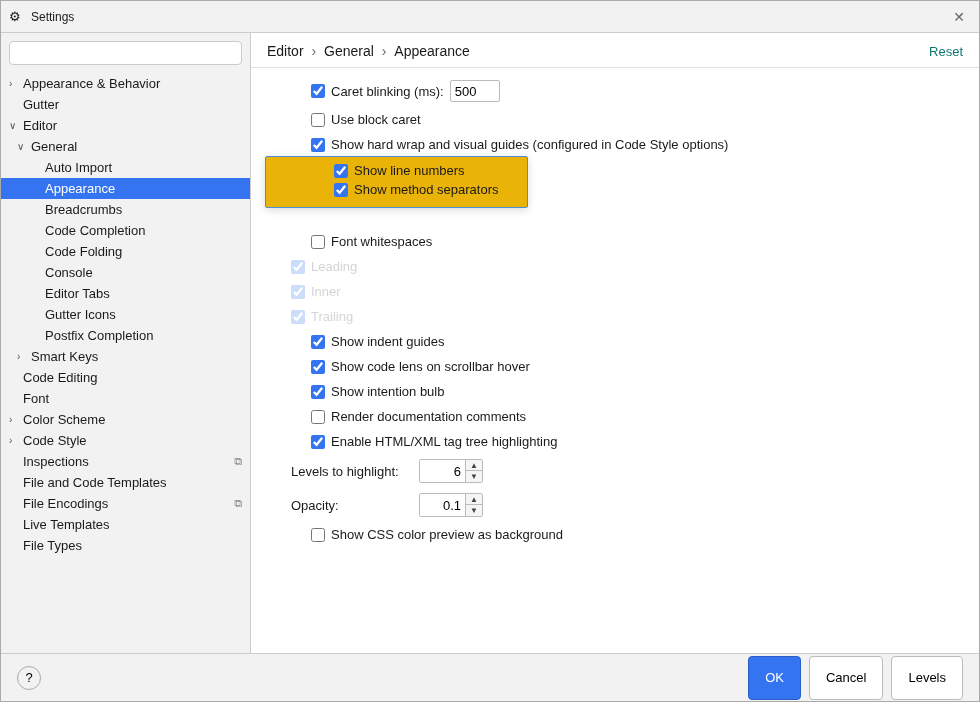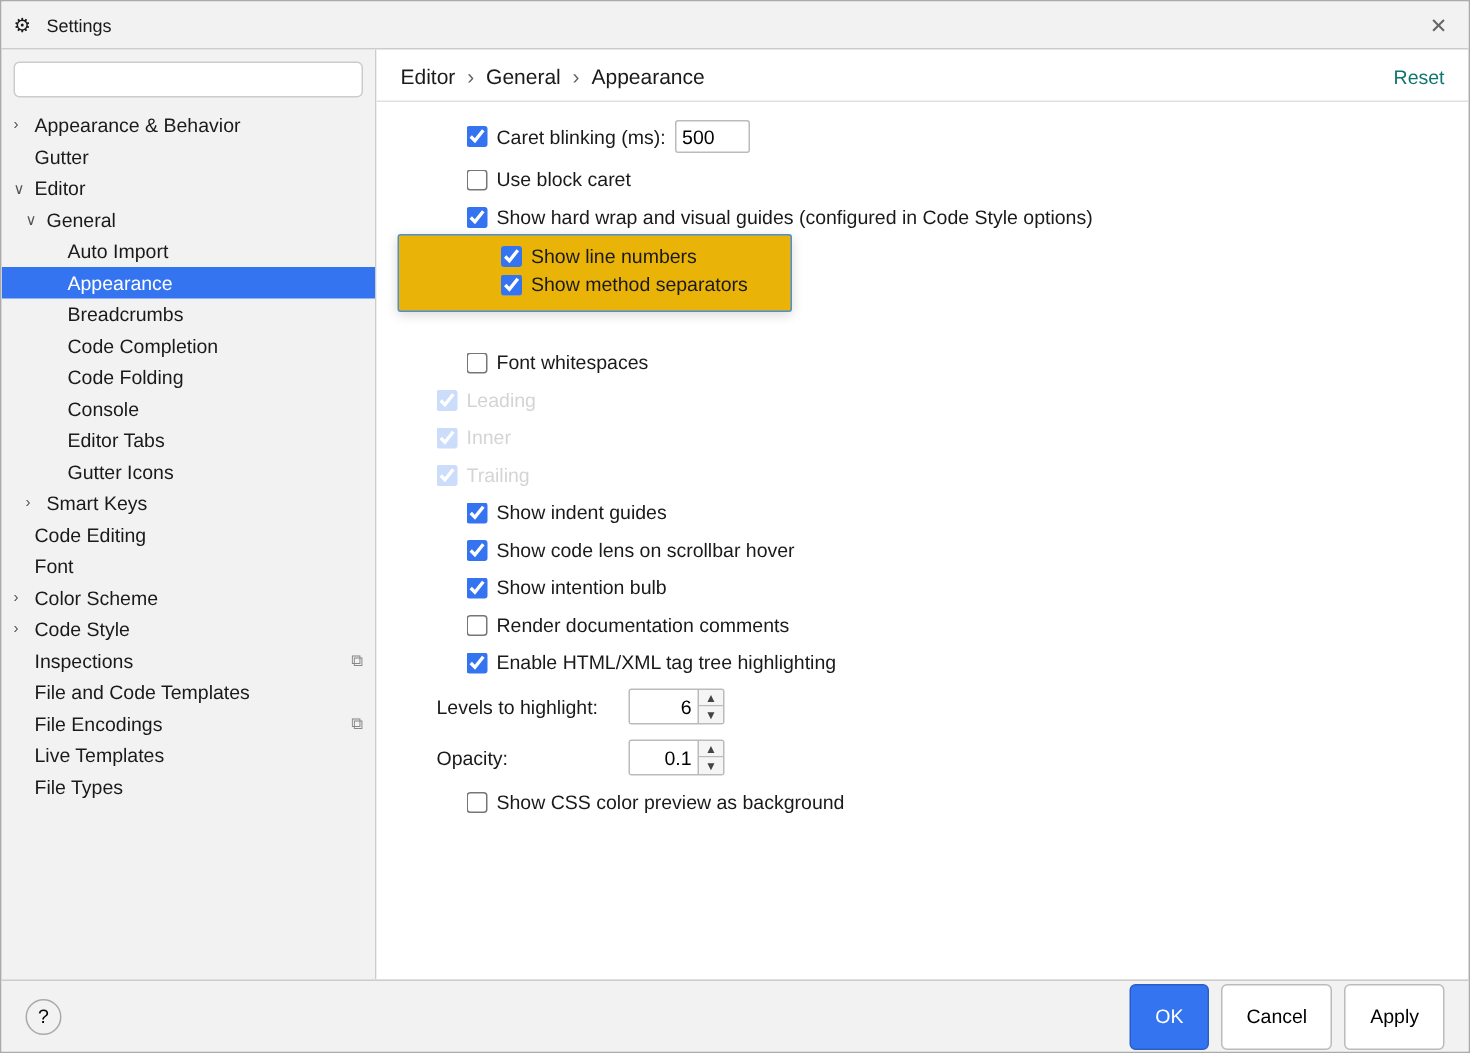--- a/index.html
+++ b/index.html
@@ -385,20 +385,24 @@
         <div class="tree-item indent-2">
           <span class="arrow"></span>
           <span>Editor Tabs</span>
         </div>
 
         <div class="tree-item indent-2">
           <span class="arrow"></span>
           <span>Gutter Icons</span>
         </div>
 
+        <div class="tree-item indent-2">
+          <span class="arrow"></span>
+          <span>Postfix Completion</span>
+        </div>
 
         <div class="tree-item indent-1">
           <span class="arrow">›</span>
           <span>Smart Keys</span>
         </div>
 
         <div class="tree-item">
           <span class="arrow"></span>
           <span>Code Editing</span>
         </div>
@@ -591,15 +595,15 @@
         </div>
 
       </div>
     </div>
   </div>
 
   <div class="footer">
     <button class="help-btn">?</button>
     <button class="btn btn-primary">OK</button>
     <button class="btn">Cancel</button>
-    <button class="btn">Apply</button>
+    <button class="btn">Levels</button>
   </div>
 </div>
 
 </body></html>

